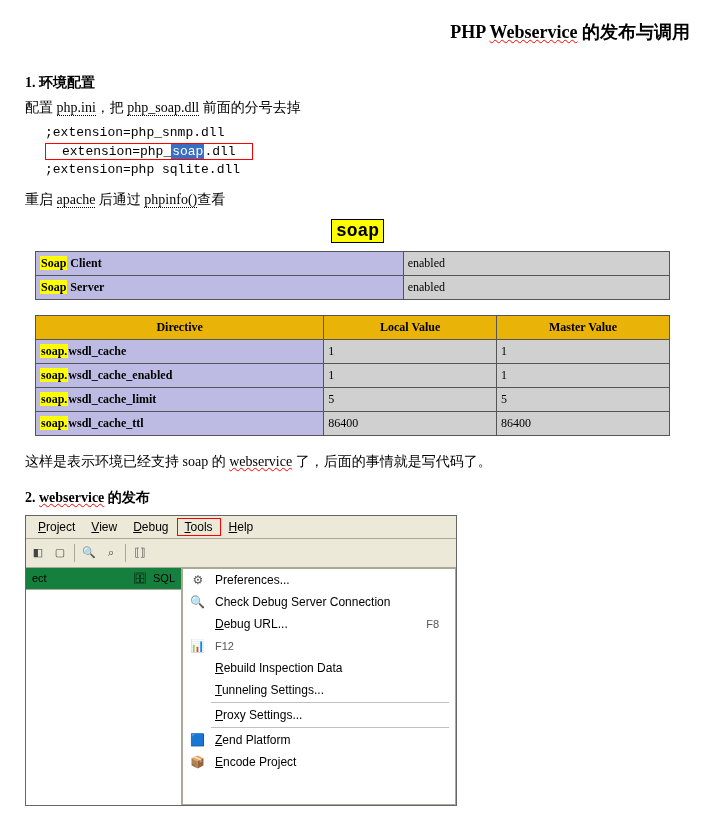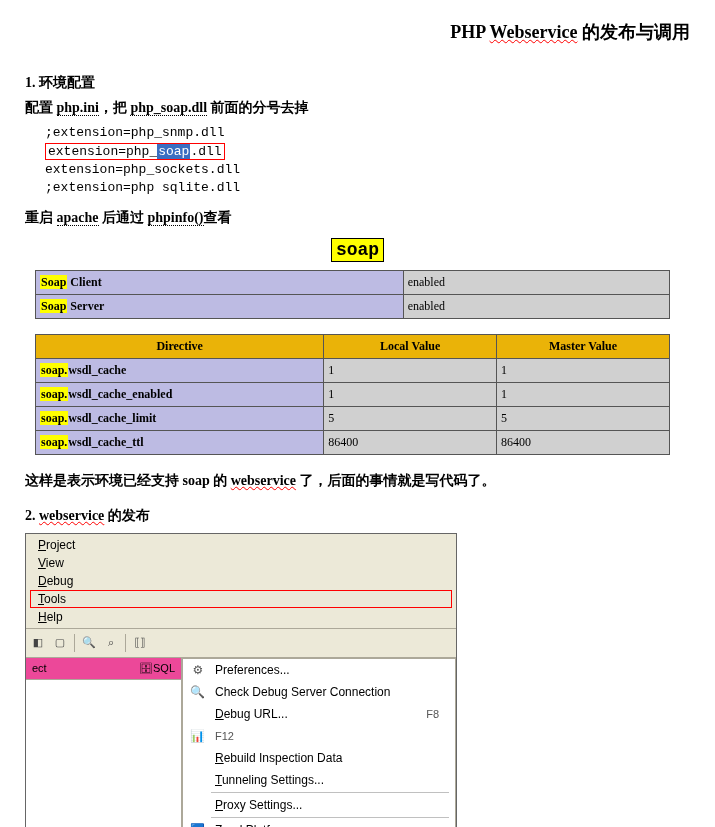--- a/index.html
+++ b/index.html
@@ -28,34 +28,33 @@
       border-bottom: 1px dotted #000;
     }
     h3.section {
       font-size: 14px;
       font-weight: bold;
       margin: 15px 0 5px 0;
     }
     p {
       margin: 5px 0;
       line-height: 1.6;
-      font-weight: bold;
     }
     .code-block {
       font-family: "Courier New", monospace;
       font-size: 13px;
       margin: 5px 0 10px 20px;
       line-height: 1.4;
     }
     .code-line {
       white-space: pre;
     }
     .red-box {
       border: 1px solid red;
-      padding: 0 2px;
+      padding: 0 16px;
       display: inline;
     }
     .blue-sel {
       background: #3a6ec1;
       color: #fff;
       padding: 0 1px;
     }
     .soapbadge {
       text-align: center;
       margin: 10px 0;
@@ -106,21 +105,20 @@
       font-family: "Tahoma", "Arial", sans-serif;
       font-size: 12px;
       background: #ece9d8;
     }
     .menubar {
       display: flex;
       background: #ece9d8;
       border-bottom: 1px solid #aca899;
       padding: 2px 4px;
       gap: 0;
-      flex-direction: column;
     }
     .menubar .mitem {
       padding: 2px 8px;
       cursor: default;
     }
     .menubar .mitem.active {
       border: 1px solid red;
       padding: 1px 7px;
     }
     .toolbar {
@@ -153,21 +151,22 @@
     }
     .ide-left {
       width: 155px;
       border-right: 1px solid #aca899;
       background: #ece9d8;
     }
     .ide-tab {
       display: flex;
       align-items: center;
       padding: 4px 6px;
-      background: #ec4899;
+      gap: 6px;
+      background: #15803d;
       border-bottom: 1px solid #aca899;
       font-size: 11px;
     }
     .ide-white {
       background: #fff;
       height: 215px;
     }
     .dropdown {
       flex: 1;
       background: #fff;
@@ -218,21 +217,20 @@
     <span>环境配置</span>
   </h3>
 
   <p>
     <span>配置 </span><span class="dotted-u">php.ini</span><span>，把 </span><span class="dotted-u">php_soap.dll</span><span> 前面的分号去掉</span>
   </p>
 
   <div class="code-block">
     <div class="code-line">;extension=php_snmp.dll</div>
     <div class="code-line"><span class="red-box"><span>extension=php_</span><span class="blue-sel">soap</span><span>.dll</span></span></div>
-    <div class="code-line">extension=php_sockets.dll</div>
     <div class="code-line">;extension=php sqlite.dll</div>
   </div>
 
   <p>
     <span>重启 </span><span class="dotted-u">apache</span><span> 后通过 </span><span class="dotted-u">phpinfo()</span><span>查看</span>
   </p>
 
   <div class="soapbadge">
     <span>soap</span>
   </div>

